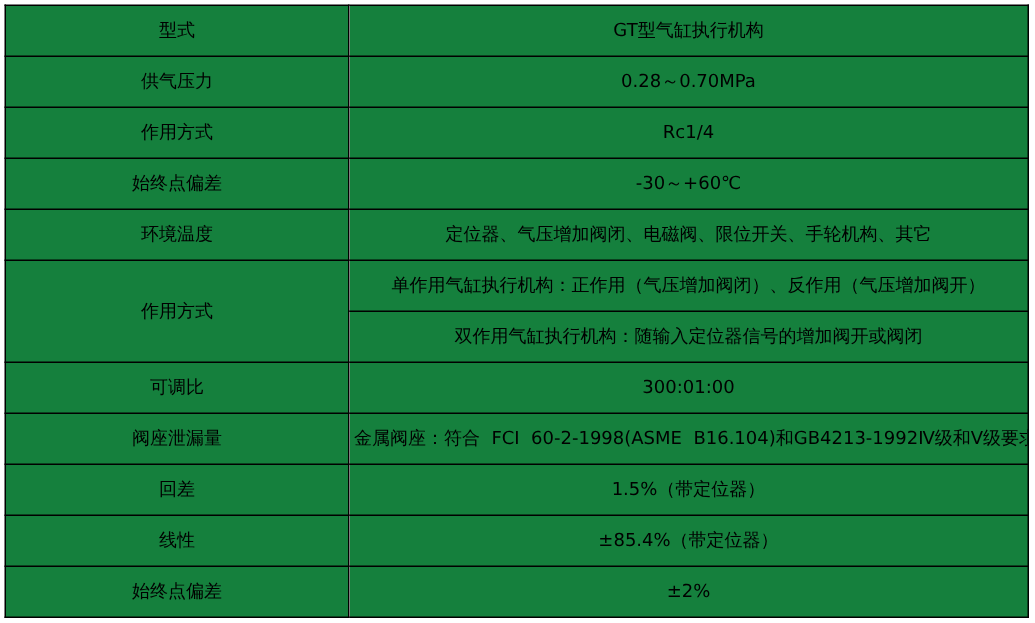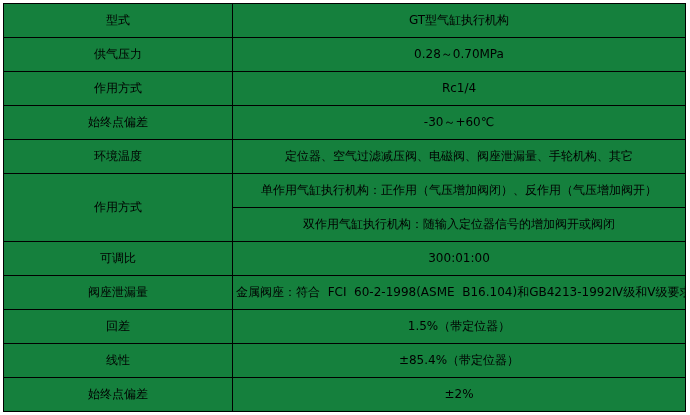--- a/index.html
+++ b/index.html
@@ -53,21 +53,21 @@
   <tr>
     <td class="label-col">作用方式</td>
     <td>Rc1/4</td>
   </tr>
   <tr>
     <td class="label-col">始终点偏差</td>
     <td>-30～+60℃</td>
   </tr>
   <tr>
     <td class="label-col">环境温度</td>
-    <td>定位器、空气过滤减压阀、电磁阀、阀座泄漏量、手轮机构、其它</td>
+    <td>定位器、气压增加阀闭、电磁阀、限位开关、手轮机构、其它</td>
   </tr>
   <tr>
     <td class="label-col" rowspan="2">作用方式</td>
     <td>单作用气缸执行机构：正作用（气压增加阀闭）、反作用（气压增加阀开）</td>
   </tr>
   <tr>
     <td>双作用气缸执行机构：随输入定位器信号的增加阀开或阀闭</td>
   </tr>
   <tr>
     <td class="label-col">可调比</td>

